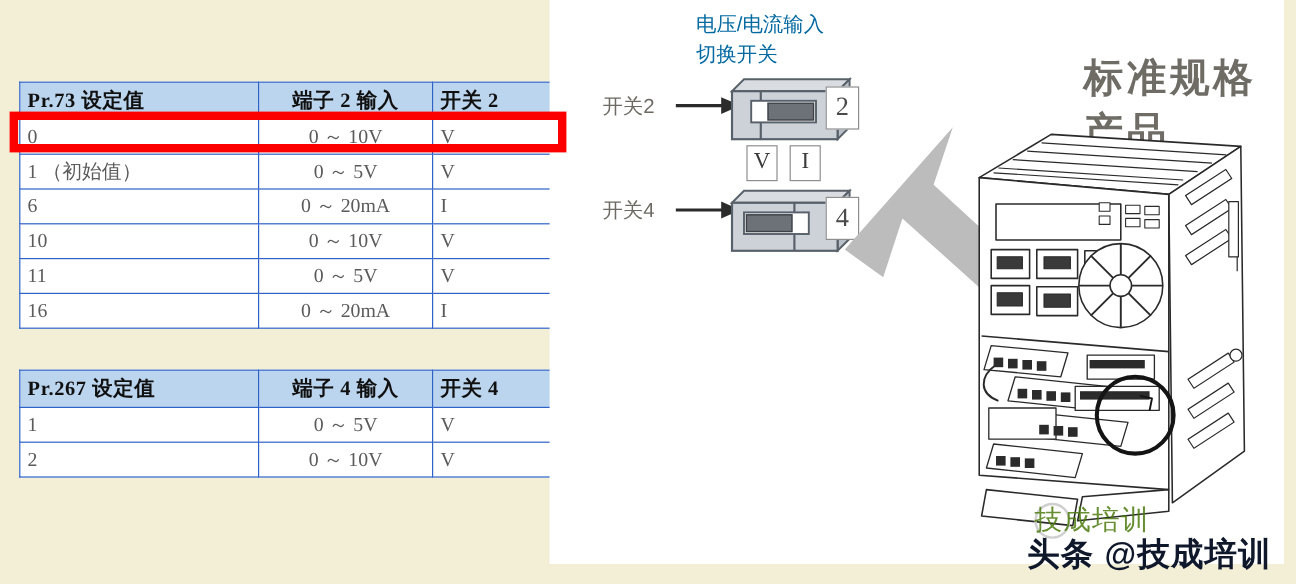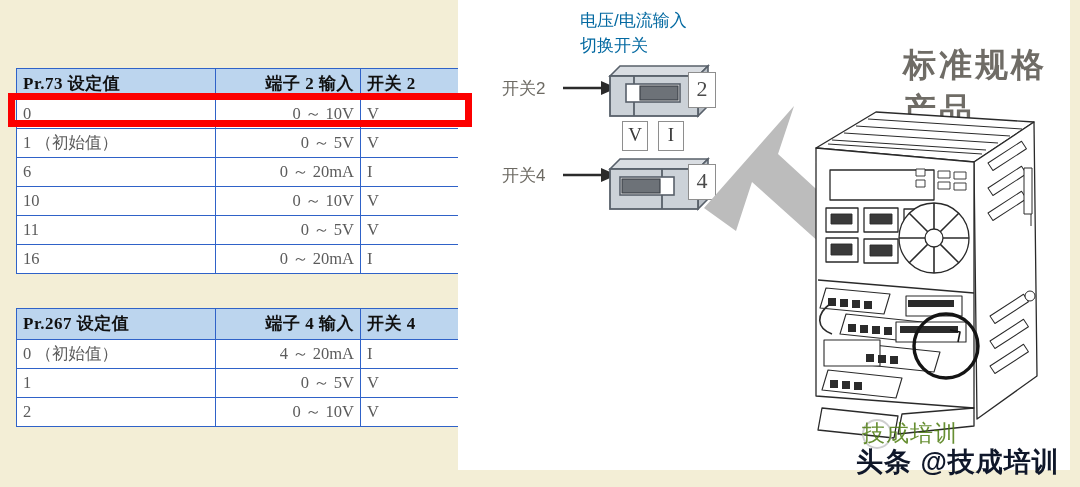--- a/index.html
+++ b/index.html
@@ -38,21 +38,21 @@
   .tbl thead th{
     background:#bcd5ee;
     color:#101010;
     text-align:center;
     font-weight:bold;
     font-size:17px;
     height:30px;
     letter-spacing:0.5px;
   }
   .tbl .c0{width:186px;text-align:left;}
-  .tbl .c1{width:132px;text-align:right;margin-top:24px;}
+  .tbl .c1{width:132px;text-align:center;margin-top:24px;}
   .tbl .c2{width:108px;text-align:left;}
 
   
   .red-box{
     position:absolute;
     left:8px;top:93px;width:464px;height:34px;
     border:7px solid #fc0000;
     box-sizing:border-box;
     background:transparent;
     z-index:6;
@@ -183,25 +183,20 @@
 
     <table class="tbl t2">
       <thead>
         <tr>
           <th class="c0">Pr.267 设定值</th>
           <th class="c1">端子 4 输入</th>
           <th class="c2">开关 4</th>
         </tr>
       </thead>
       <tbody>
-        <tr>
-          <td class="c0">0 （初始值）</td>
-          <td class="c1">4 ～ 20mA</td>
-          <td class="c2">I</td>
-        </tr>
         <tr>
           <td class="c0">1</td>
           <td class="c1">0 ～ 5V</td>
           <td class="c2">V</td>
         </tr>
         <tr>
           <td class="c0">2</td>
           <td class="c1">0 ～ 10V</td>
           <td class="c2">V</td>
         </tr>

